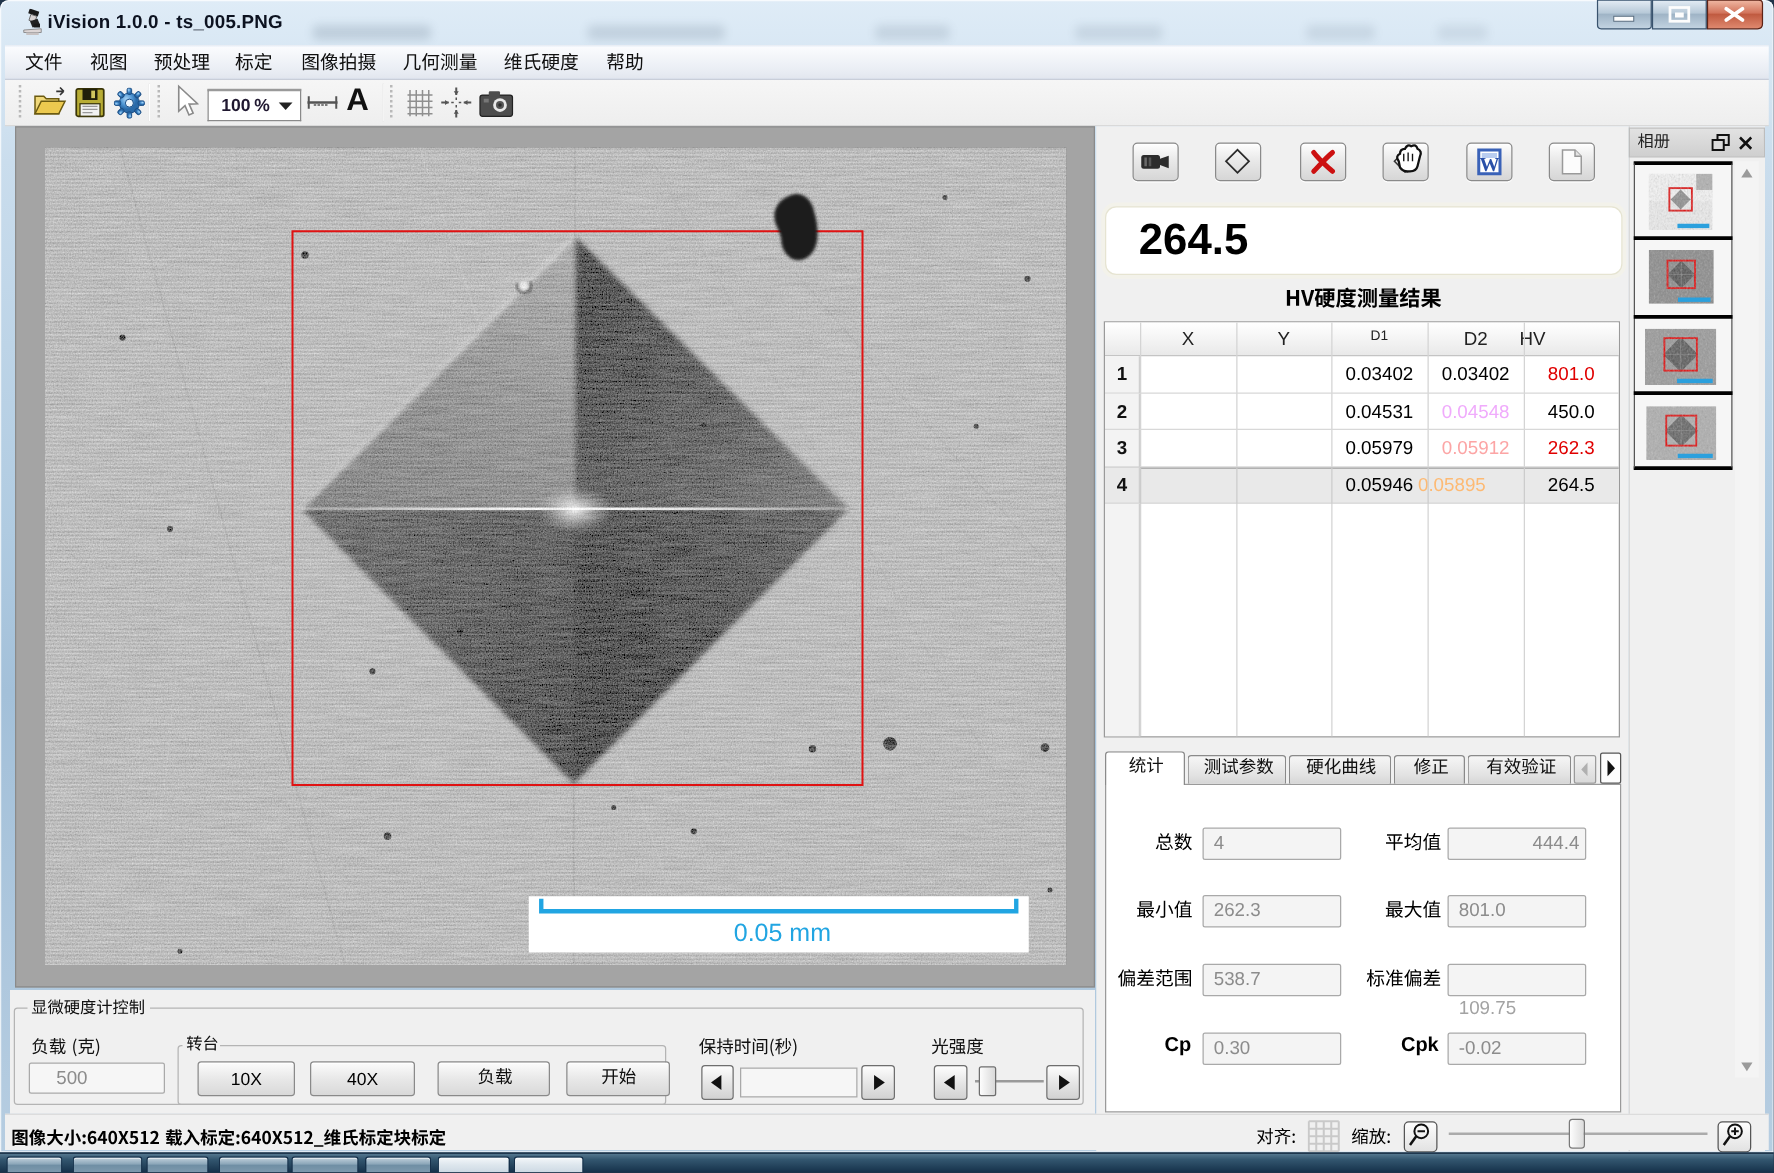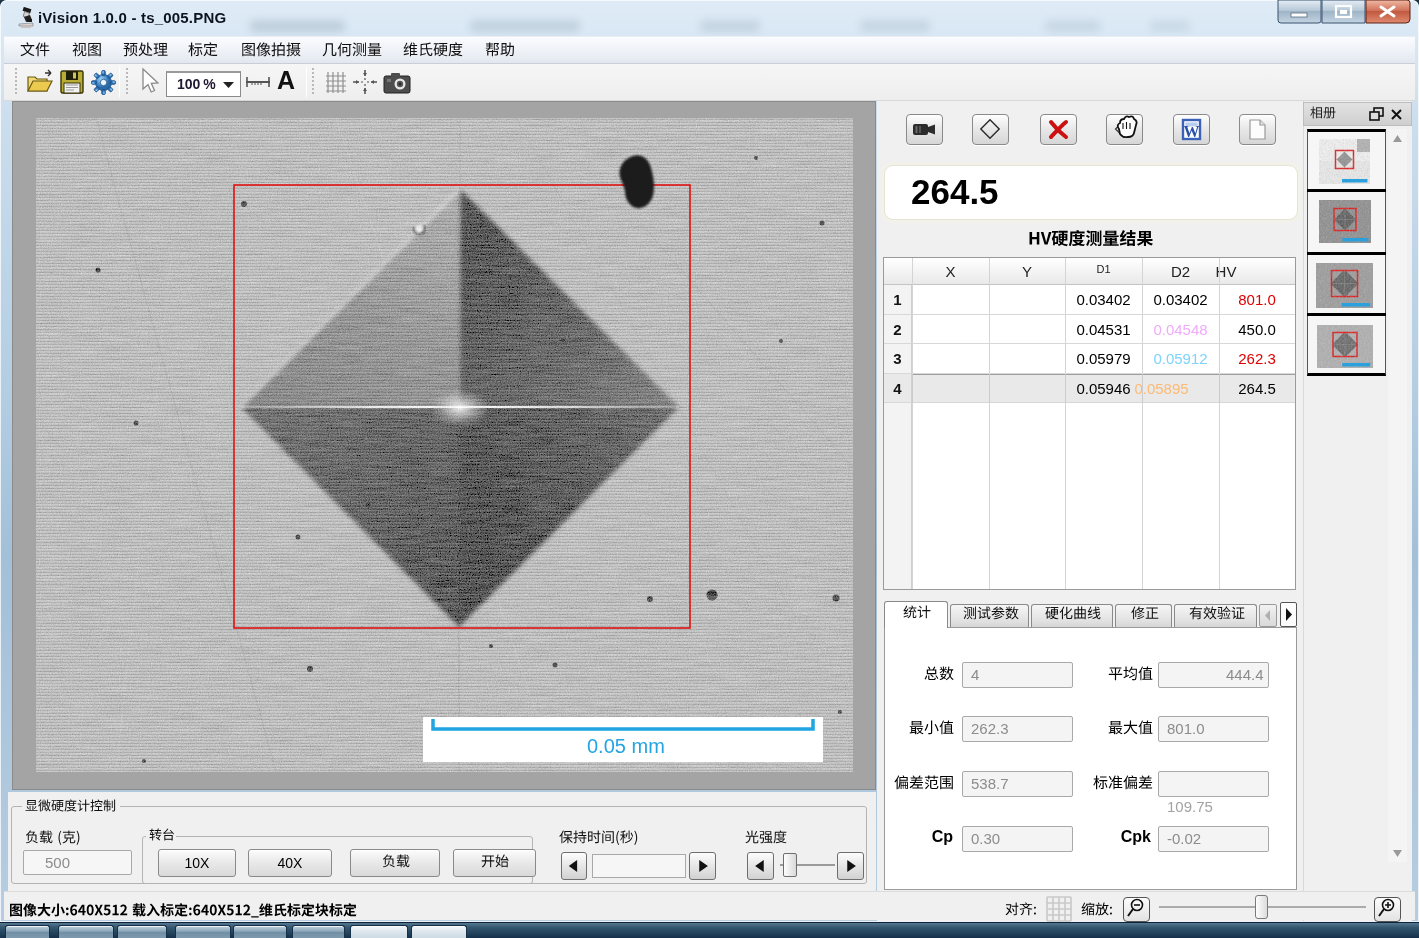--- a/index.html
+++ b/index.html
@@ -379,21 +379,21 @@
 <div class="ab" style="left:1142px;top:285px;width:77px;text-align:center;font-size:15px;color:#000;line-height:30px">0.03402</div>
 <div class="ab" style="left:1219px;top:285px;width:76px;text-align:center;font-size:15px;color:#e00000;line-height:30px">801.0</div>
 <div class="ab" style="left:884px;top:315px;width:28px;height:29px;background:#f3f3f3;border-right:1px solid #cfcfcf;border-bottom:1px solid #d8d8d8;font-size:15px;font-weight:700;color:#111;text-align:center;line-height:29px">2</div>
 <div class="ab" style="left:912px;top:343px;width:383px;height:1px;background:#d8d8d8"></div>
 <div class="ab" style="left:1065px;top:315px;width:77px;text-align:center;font-size:15px;color:#000;line-height:29px">0.04531</div>
 <div class="ab" style="left:1142px;top:315px;width:77px;text-align:center;font-size:15px;color:#f0abfc;line-height:29px">0.04548</div>
 <div class="ab" style="left:1219px;top:315px;width:76px;text-align:center;font-size:15px;color:#000000;line-height:29px">450.0</div>
 <div class="ab" style="left:884px;top:344px;width:28px;height:30px;background:#f3f3f3;border-right:1px solid #cfcfcf;border-bottom:1px solid #d8d8d8;font-size:15px;font-weight:700;color:#111;text-align:center;line-height:30px">3</div>
 <div class="ab" style="left:912px;top:373px;width:383px;height:1px;background:#d8d8d8"></div>
 <div class="ab" style="left:1065px;top:344px;width:77px;text-align:center;font-size:15px;color:#000;line-height:30px">0.05979</div>
-<div class="ab" style="left:1142px;top:344px;width:77px;text-align:center;font-size:15px;color:#7dd3fc;line-height:30px">0.05912</div>
+<div class="ab" style="left:1142px;top:344px;width:77px;text-align:center;font-size:15px;color:#fca5a5;line-height:30px">0.05912</div>
 <div class="ab" style="left:1219px;top:344px;width:76px;text-align:center;font-size:15px;color:#e00000;line-height:30px">262.3</div>
 <div class="ab" style="left:884px;top:374px;width:411px;height:29px;background:#e9e9e9;border-top:1px solid #9f9f9f"></div>
 <div class="ab" style="left:884px;top:374px;width:28px;height:29px;background:#e9e9e9;border-right:1px solid #cfcfcf;border-bottom:1px solid #d8d8d8;font-size:15px;font-weight:700;color:#111;text-align:center;line-height:29px">4</div>
 <div class="ab" style="left:912px;top:402px;width:383px;height:1px;background:#d8d8d8"></div>
 <div class="ab" style="left:1065px;top:374px;width:77px;text-align:center;font-size:15px;color:#000;line-height:29px">0.05946</div>
 <div class="ab" style="left:1123px;top:374px;width:77px;text-align:center;font-size:15px;color:#fdba74;line-height:29px">0.05895</div>
 <div class="ab" style="left:1219px;top:374px;width:76px;text-align:center;font-size:15px;color:#000000;line-height:29px">264.5</div>
 <div class="ab" style="left:912px;top:374px;width:1px;height:29px;background:#cccccc"></div>
 <div class="ab" style="left:989px;top:374px;width:1px;height:29px;background:#cccccc"></div>
 <div class="ab" style="left:1065px;top:374px;width:1px;height:29px;background:#cccccc"></div>

